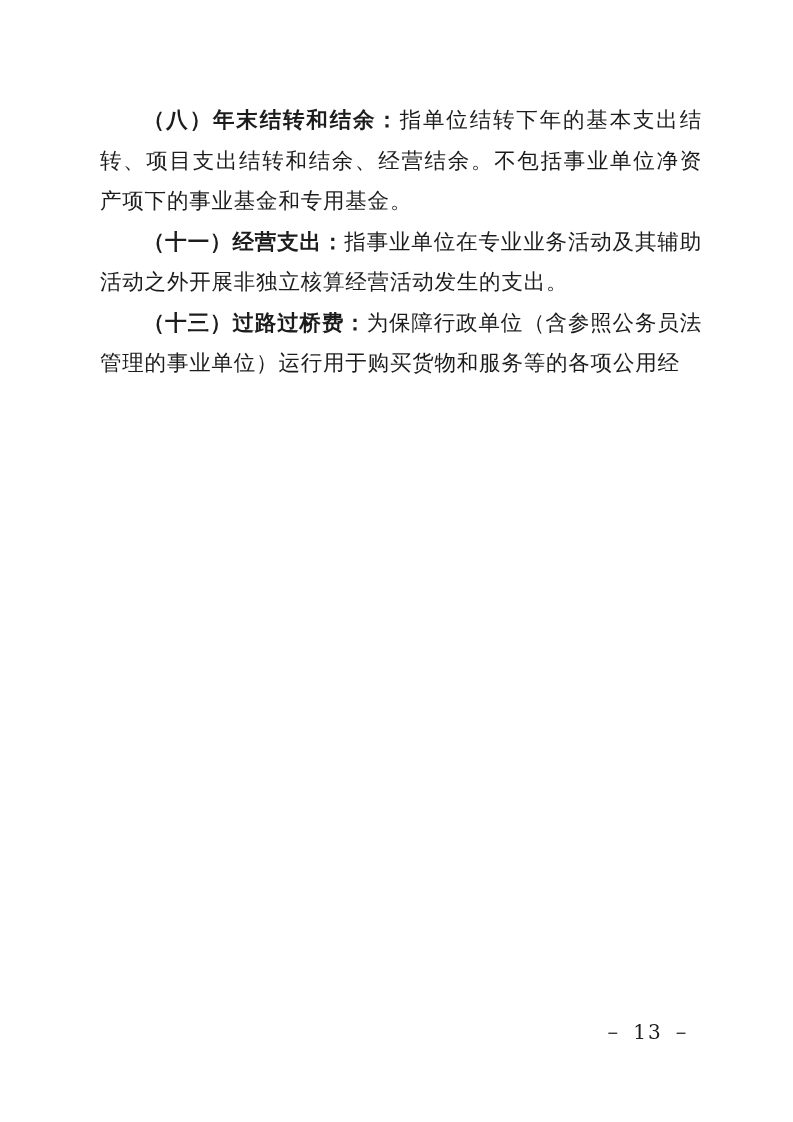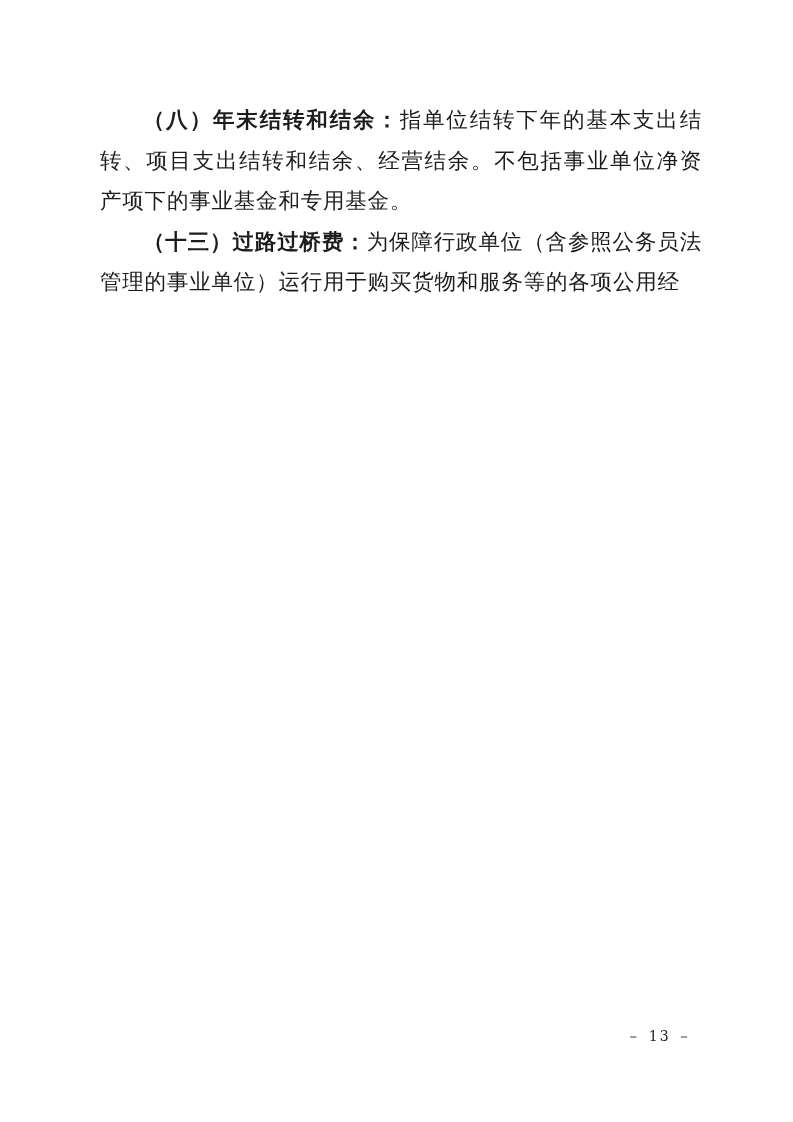--- a/index.html
+++ b/index.html
@@ -36,37 +36,38 @@
     font-family: "DejaVu Sans", "Liberation Sans", sans-serif;
     font-weight: bold;
   }
   .body-text {
     font-weight: normal;
   }
   .page-number {
     position: absolute;
     right: 100px;
     bottom: 76px;
-    font-size: 14px;
+    font-size: 20px;
     letter-spacing: 2px;
     font-family: "DejaVu Serif", "Liberation Serif", serif;
     color: #1c1c1c;
     margin-left: 17px;
   }
 </style>
 </head>
 <body>
 
 <div class="page">
   <div class="content">
 
     <p class="para"><span class="term">（八）年末结转和结余：</span><span class="body-text">指单位结转下年的基本支出结转、项目支出结转和结余、经营结余。不包括事业单位净资产项下的事业基金和专用基金。</span></p>
 
 
 
+    <p class="para"><span class="term">（十一）经营支出：</span><span class="body-text">指事业单位在专业业务活动及其辅助活动之外开展非独立核算经营活动发生的支出。</span></p>
 
 
     <p class="para"><span class="term">（十三）过路过桥费：</span><span class="body-text">为保障行政单位（含参照公务员法管理的事业单位）运行用于购买货物和服务等的各项公用经</span></p>
 
   </div>
 
   <div class="page-number">－ 13 －</div>
 </div>
 
 </body></html>

